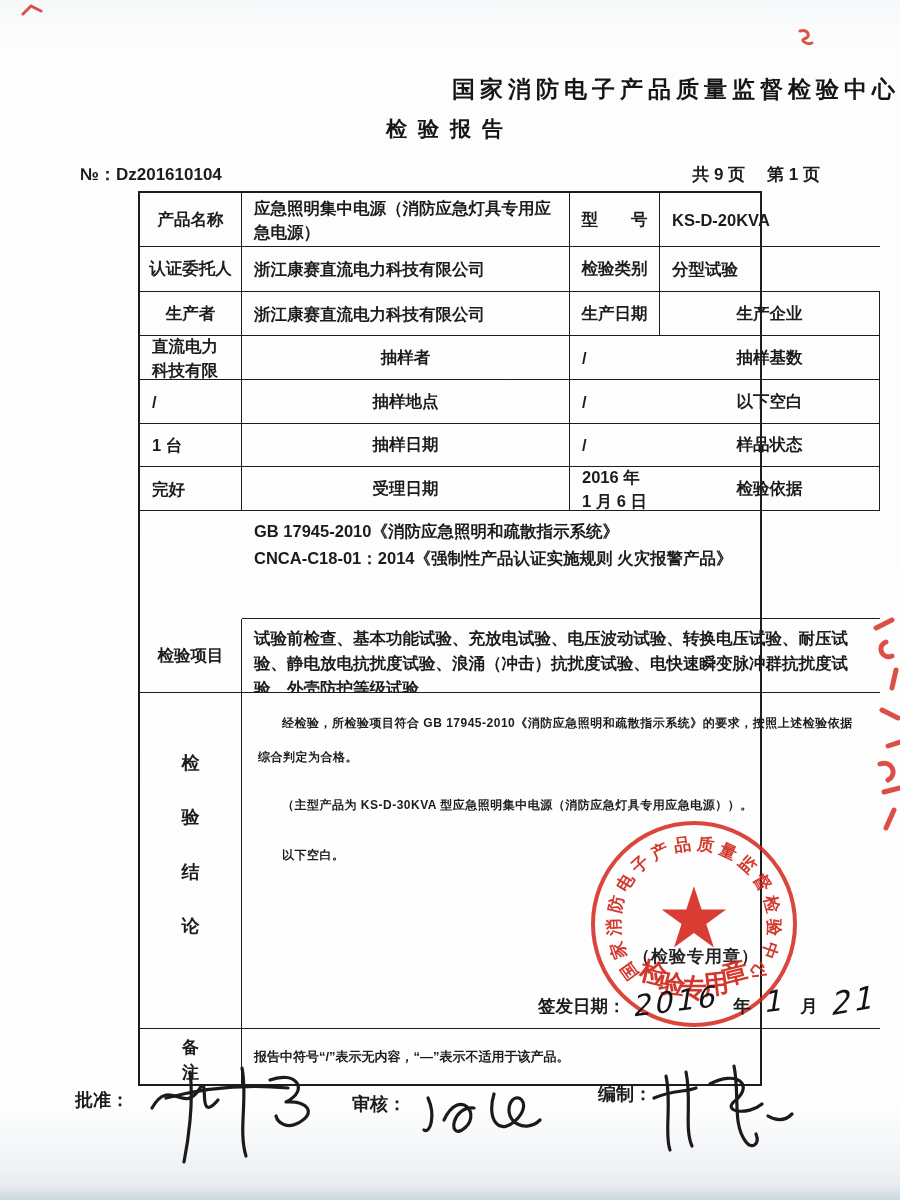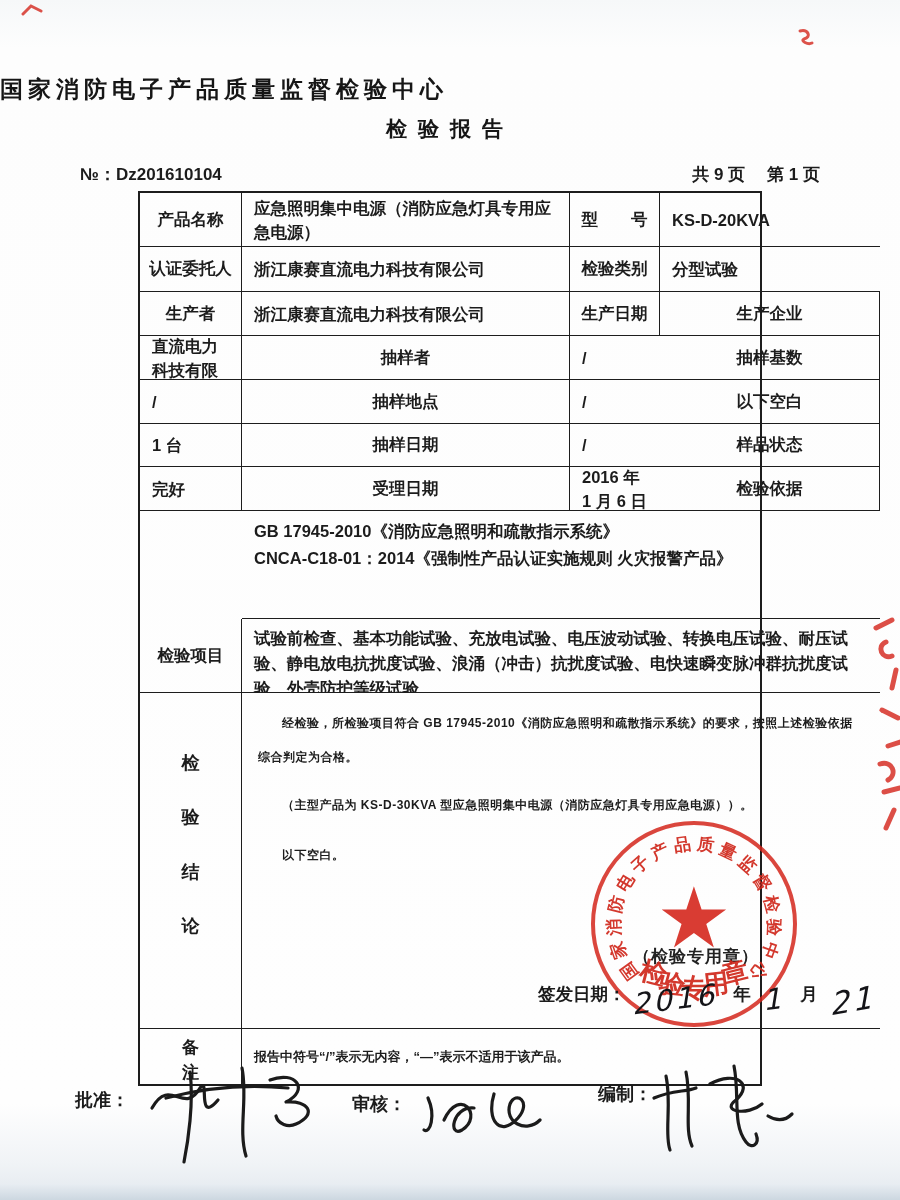--- a/index.html
+++ b/index.html
@@ -1,21 +1,21 @@
 <!DOCTYPE html>
 <html><head>
 <meta charset="utf-8">
 <style>
   html,body{margin:0;padding:0;background:#e9ecef;}
   .page{
     position:relative;width:900px;height:1200px;margin:0 auto;overflow:hidden;
     background:linear-gradient(180deg,#f6f8f9 0%,#fdfdfd 4%,#fefefe 92%,#f0f3f6 97%,#e2e8ee 100%);
     font-family:"Liberation Sans","DejaVu Sans",sans-serif;color:#1c1c1c;
   }
-  .org-title{margin:0;padding-top:74px;text-align:left;font-size:23px;font-weight:700;letter-spacing:5px;color:#161616;}
+  .org-title{margin:0;padding-top:74px;text-align:right;font-size:23px;font-weight:700;letter-spacing:5px;color:#161616;}
   .doc-title{margin:10px 0 0;text-align:center;font-size:21px;font-weight:700;letter-spacing:11px;color:#161616;}
   .no-row{width:740px;margin:20px auto 5px;display:flex;justify-content:space-between;align-items:flex-end;font-size:17px;font-weight:600;}
   .no-right span{margin-left:22px;}
   
   .tbl{
     width:624px;margin:0 auto;display:grid;
     grid-template-columns:102px 328px 90px 220px;
     grid-template-rows:54px 45px 44px 44px 44px 43px 44px 108px 74px 336px 55px;
     border:2.2px solid #1d1d1d;box-sizing:border-box;
   }
@@ -36,21 +36,21 @@
   .remark-lbl{line-height:25px;font-size:17px;}
   .remark-val{font-size:13px;}
   
   .stamp{position:absolute;left:349px;top:128px;width:206px;height:206px;pointer-events:none;}
   .seal-ring{position:absolute;inset:0;border:4.5px solid rgba(211,38,27,.85);border-radius:50%;box-sizing:border-box;}
   .ring-text,.seal-bottom{position:absolute;inset:0;color:#d0281c;font-weight:700;opacity:.92;}
   .ring-text span{font-size:17px;}
   .seal-bottom span{font-size:26px;font-weight:700;}
   .star{position:absolute;left:50%;top:47%;transform:translate(-50%,-50%);font-size:84px;color:#d5281e;opacity:.9;font-family:"DejaVu Sans",sans-serif;line-height:1;}
   .seal-caption{position:absolute;left:351px;top:252px;width:206px;text-align:center;font-size:17px;font-weight:700;color:#222;letter-spacing:1px;}
-  .issue-row{position:absolute;left:296px;bottom:10px;display:flex;align-items:flex-start;font-size:17.5px;font-weight:700;white-space:nowrap;}
+  .issue-row{position:absolute;left:296px;bottom:10px;display:flex;align-items:flex-end;font-size:17.5px;font-weight:700;white-space:nowrap;}
   .issue-row .gap-s{margin:0 6px;}
   .hw{display:inline-block;font-size:29px;font-weight:500;color:#141418;transform:rotate(-7deg) skewX(-16deg);letter-spacing:3px;margin:0 8px;font-family:"DejaVu Sans",sans-serif;}
   .hw.day{transform:rotate(-10deg) skewX(-20deg);font-size:31px;}
   
   .sig-label{position:absolute;font-size:18px;font-weight:700;}
   .sig{position:absolute;}
   .sig path{fill:none;stroke:#1b1b1b;stroke-width:3.2;stroke-linecap:round;stroke-linejoin:round;}
   
   .edge-stamp{position:absolute;right:0;top:612px;}
   .corner-mark{position:absolute;opacity:.8;}

